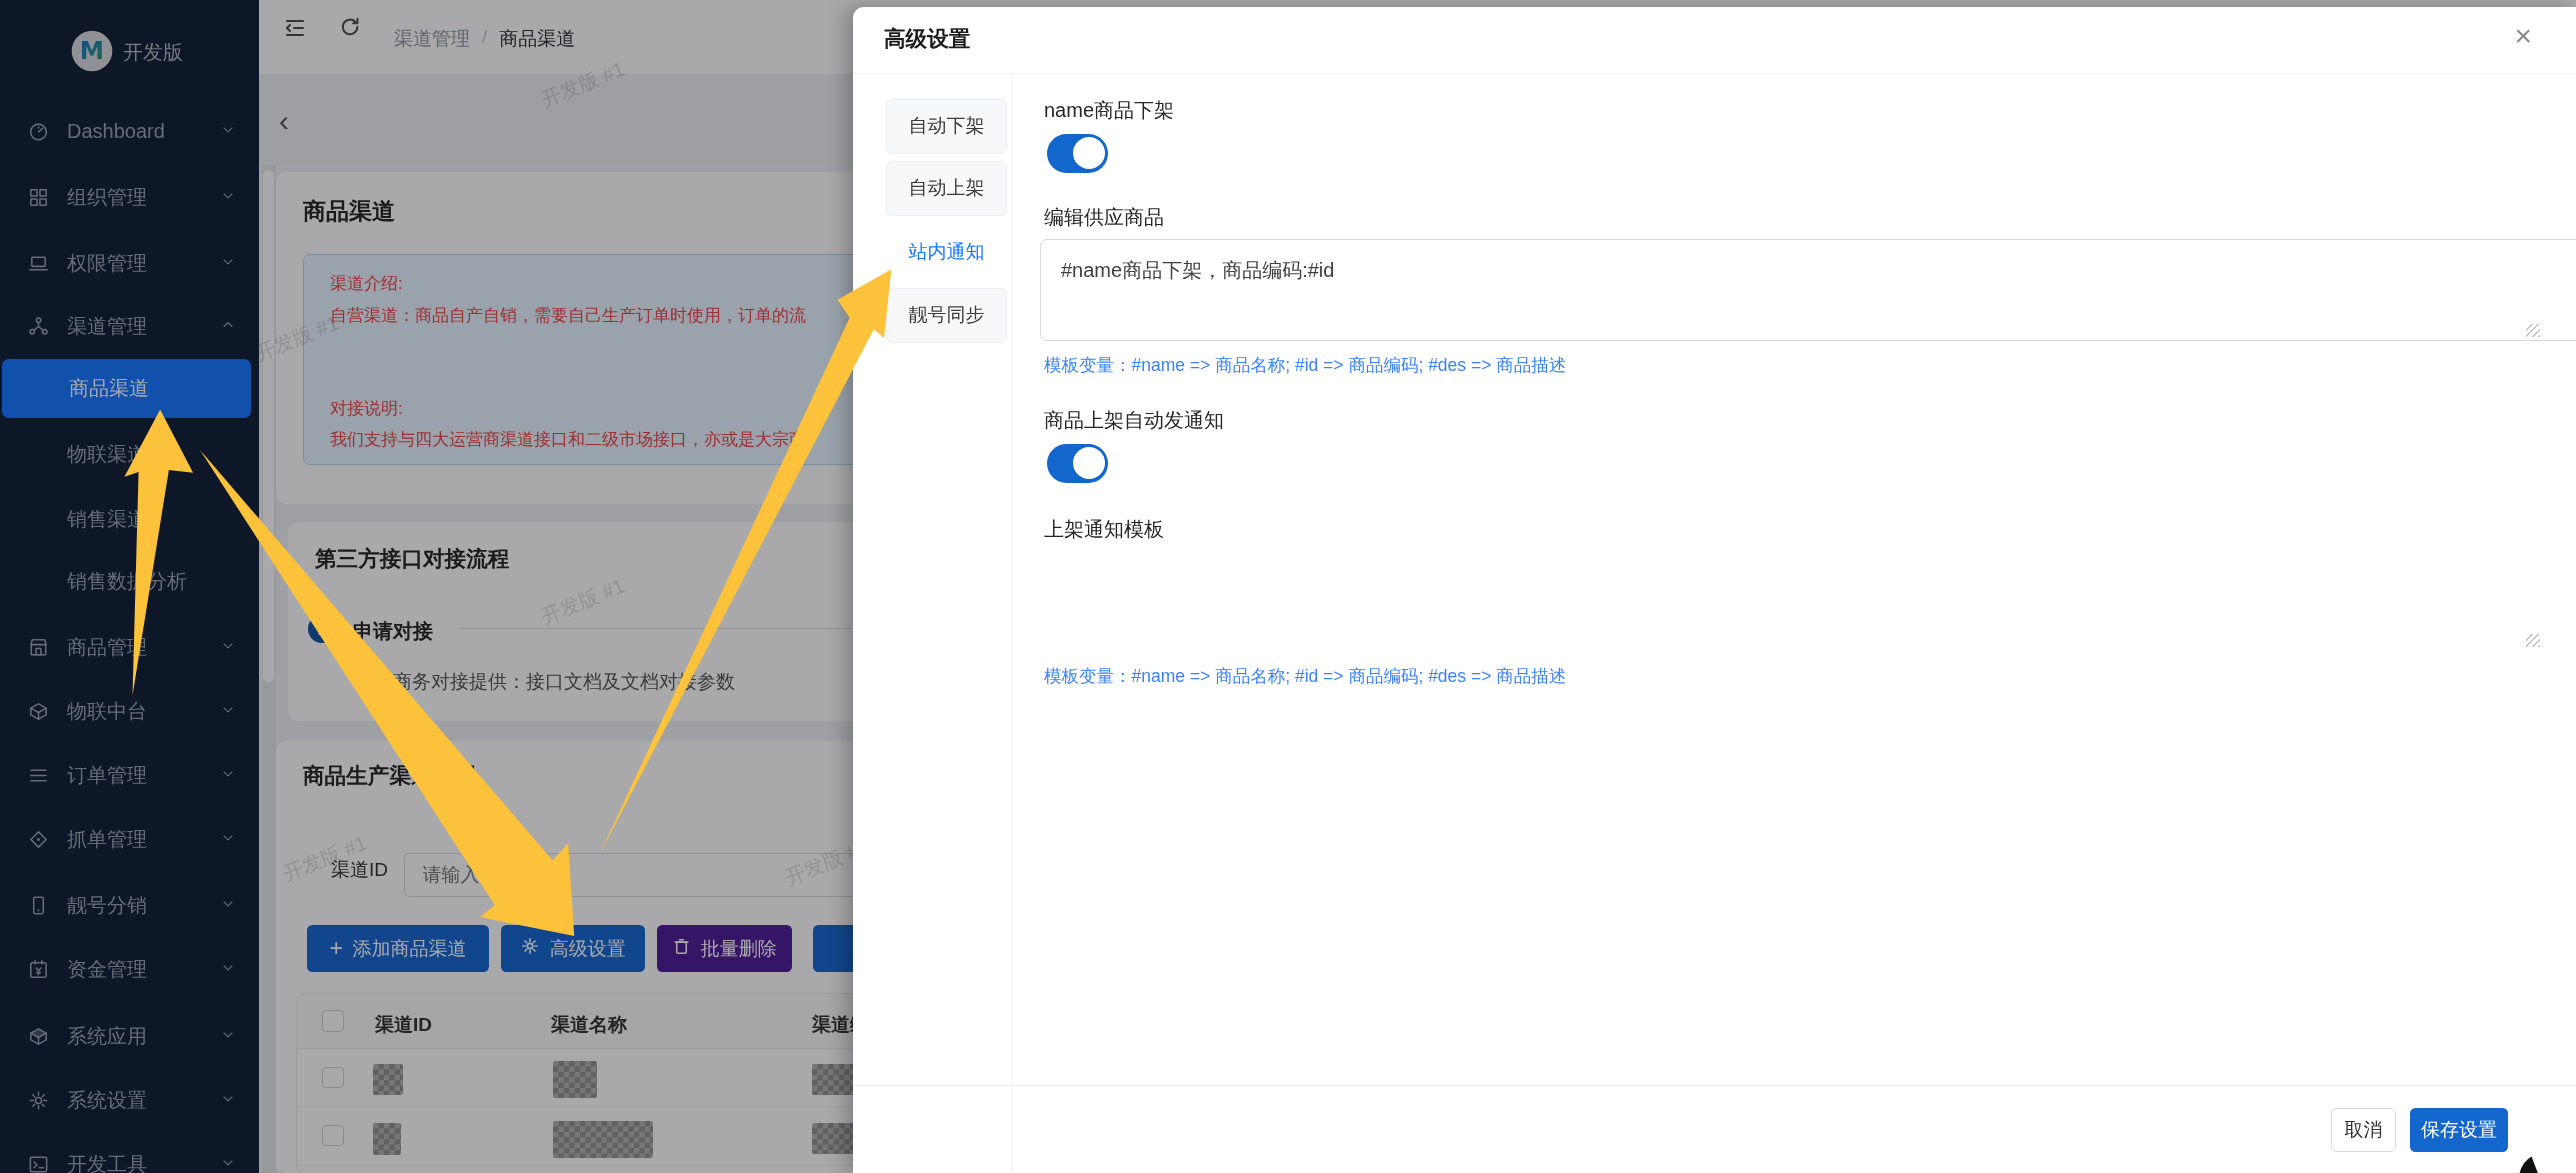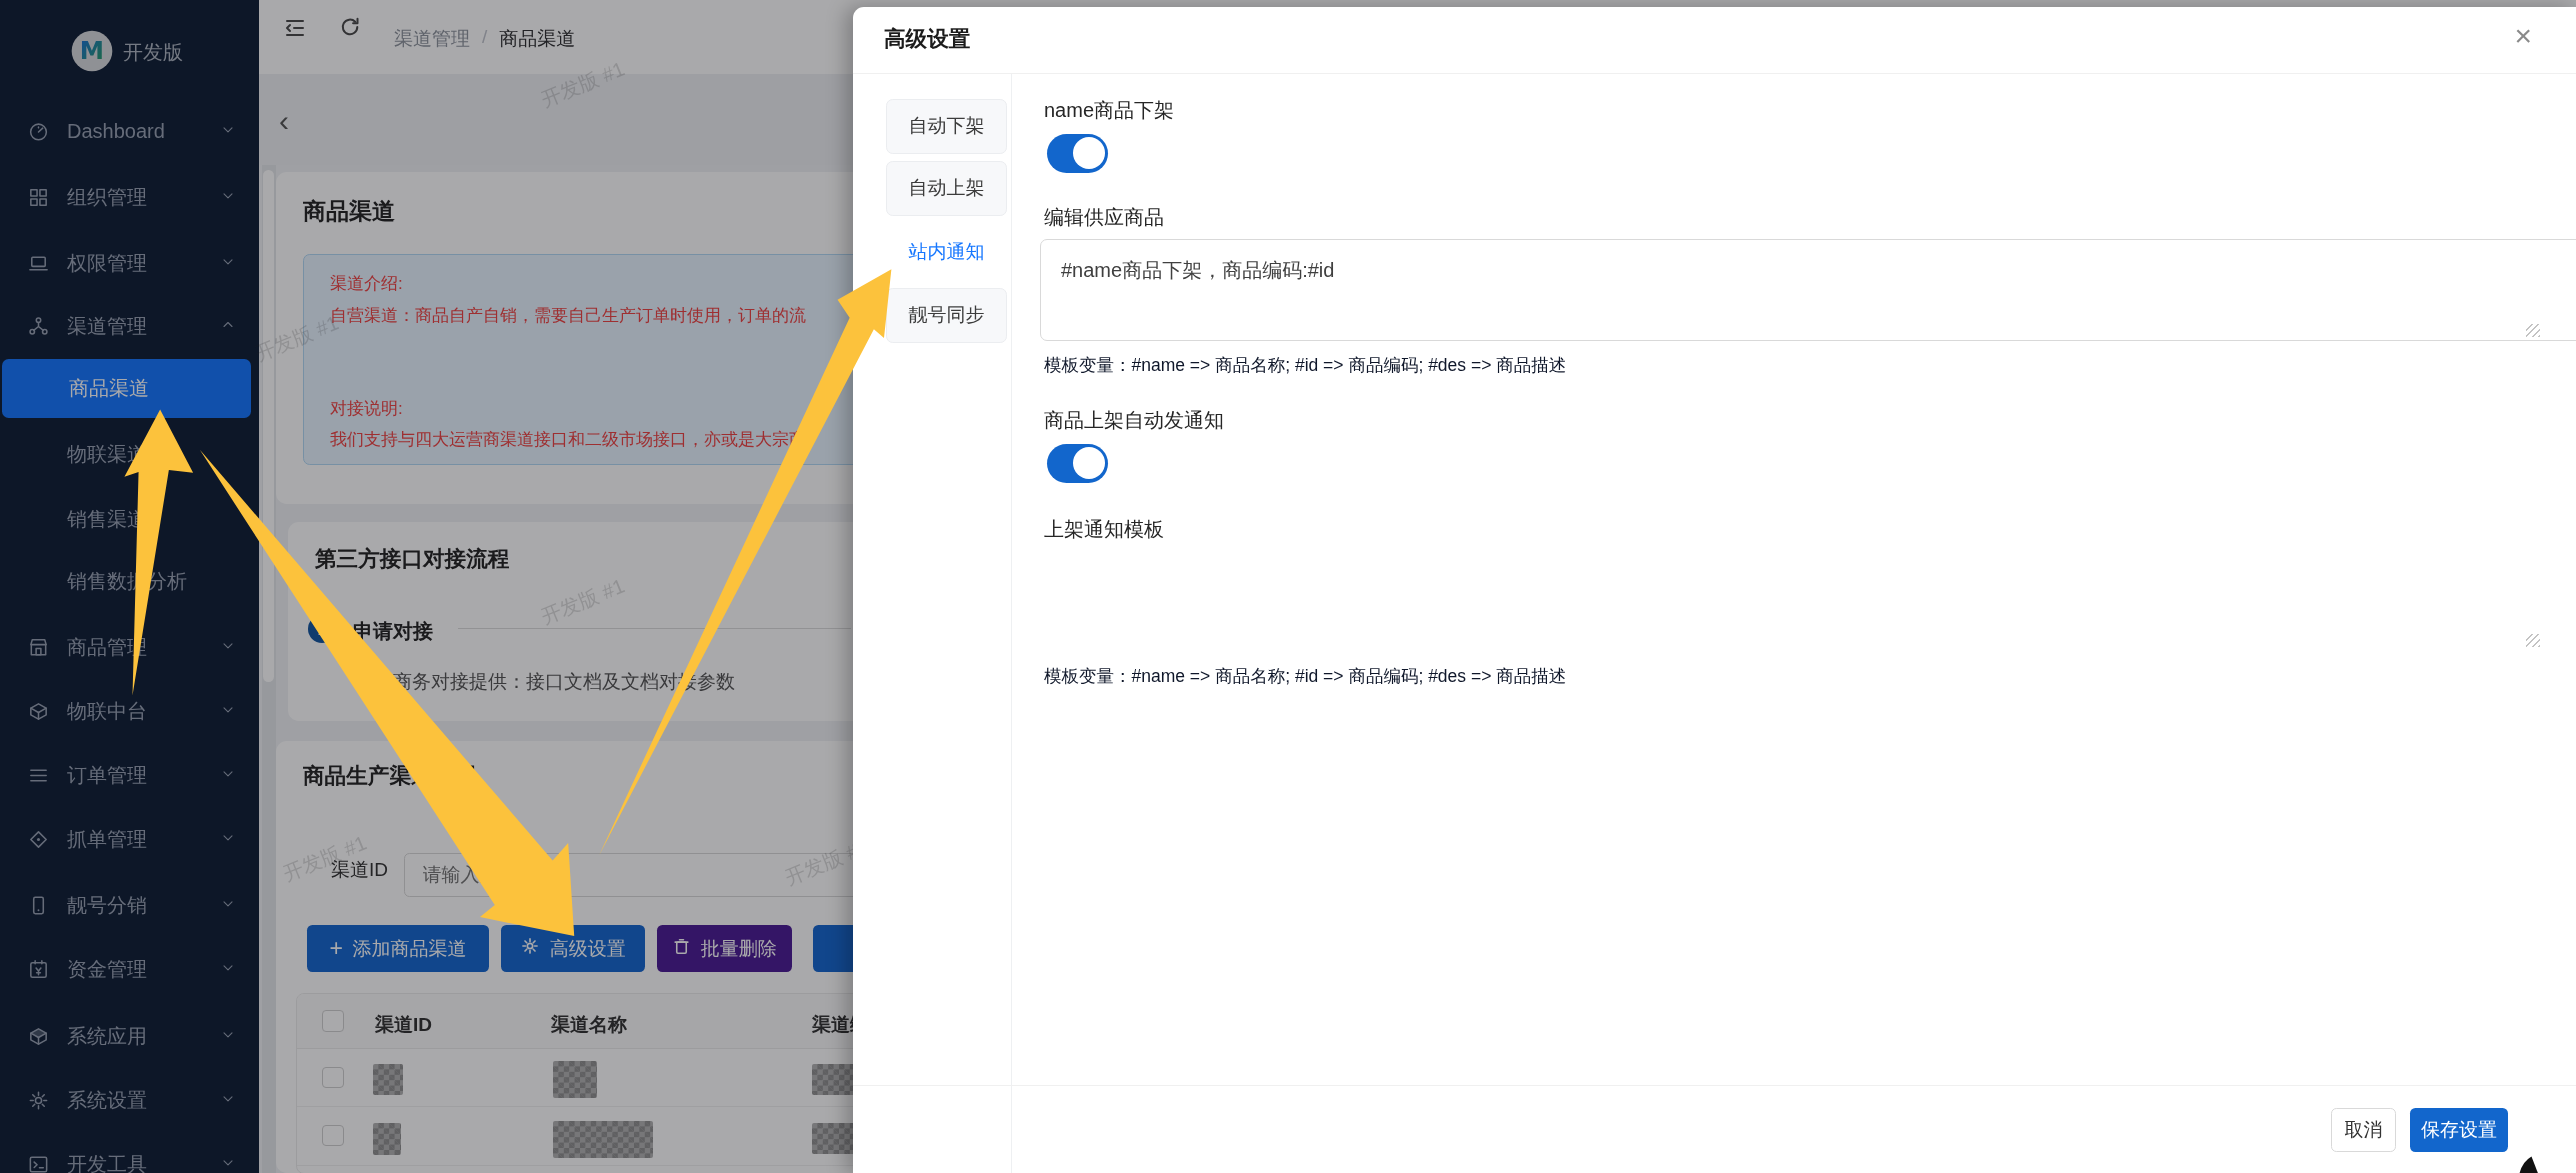--- a/index.html
+++ b/index.html
@@ -46,21 +46,21 @@
   #drawer{position:absolute;left:853px;top:6.7px;width:1723px;height:1167px;background:#fff;
           border-top-left-radius:10.8px;box-shadow:-6.7px 0 20px rgba(0,0,0,.25);z-index:50}
   .dtab{position:absolute;left:33px;width:121px;height:55px;border-radius:6.7px;display:flex;align-items:center;
         justify-content:center;font-size:19px;cursor:pointer;background:#f7f8fa;border:1.3px solid #ebedf0;color:#3c3c3c}
   .dtab.on{background:#fff;border-color:transparent;color:#1677ff}
   .dlabel{position:absolute;font-size:20px;color:#262626;white-space:nowrap}
   .toggle{position:absolute;width:61px;height:39px;border-radius:19.5px;background:#1266cc;cursor:pointer}
   .toggle .knob{position:absolute;right:3.4px;top:3.4px;width:32px;height:32px;border-radius:50%;background:#fff}
   .ta{position:absolute;border:1.3px solid #d9d9d9;border-radius:7px;background:#fff;font-size:20px;color:#404040;
       padding:17.5px 20px;font-family:"Liberation Sans","DejaVu Sans",sans-serif;resize:none;width:1784px;height:102px}
-  .hint{position:absolute;font-size:17.5px;color:#0f172a;white-space:nowrap}
+  .hint{position:absolute;font-size:17.5px;color:#3b82f6;white-space:nowrap}
   .grip{position:absolute;width:13.5px;height:13.5px;background:
       repeating-linear-gradient(135deg,transparent 0 4px,#c3c3c3 4px 5.4px,transparent 5.4px 8px,#c3c3c3 8px 9.4px,transparent 9.4px)}
   
   #arrows{position:absolute;inset:0;z-index:60;pointer-events:none}
   #cursor{position:absolute;z-index:70;pointer-events:none}
   .scroll-track{position:absolute;left:262px;top:165px;width:13.5px;height:1008px;background:#e4e6ea;z-index:1}
   .scroll-thumb{position:absolute;left:1.3px;top:5.4px;width:10.8px;height:512px;background:#fff;border-radius:5.4px;cursor:pointer}
 </style>
 </head>
 <body>

